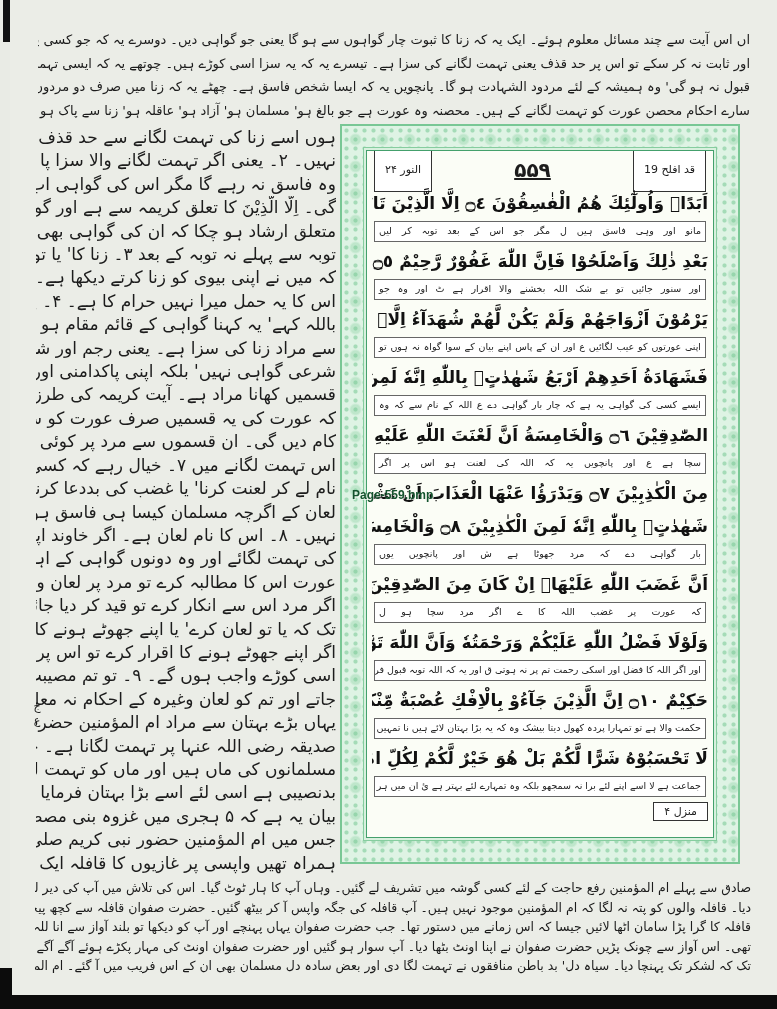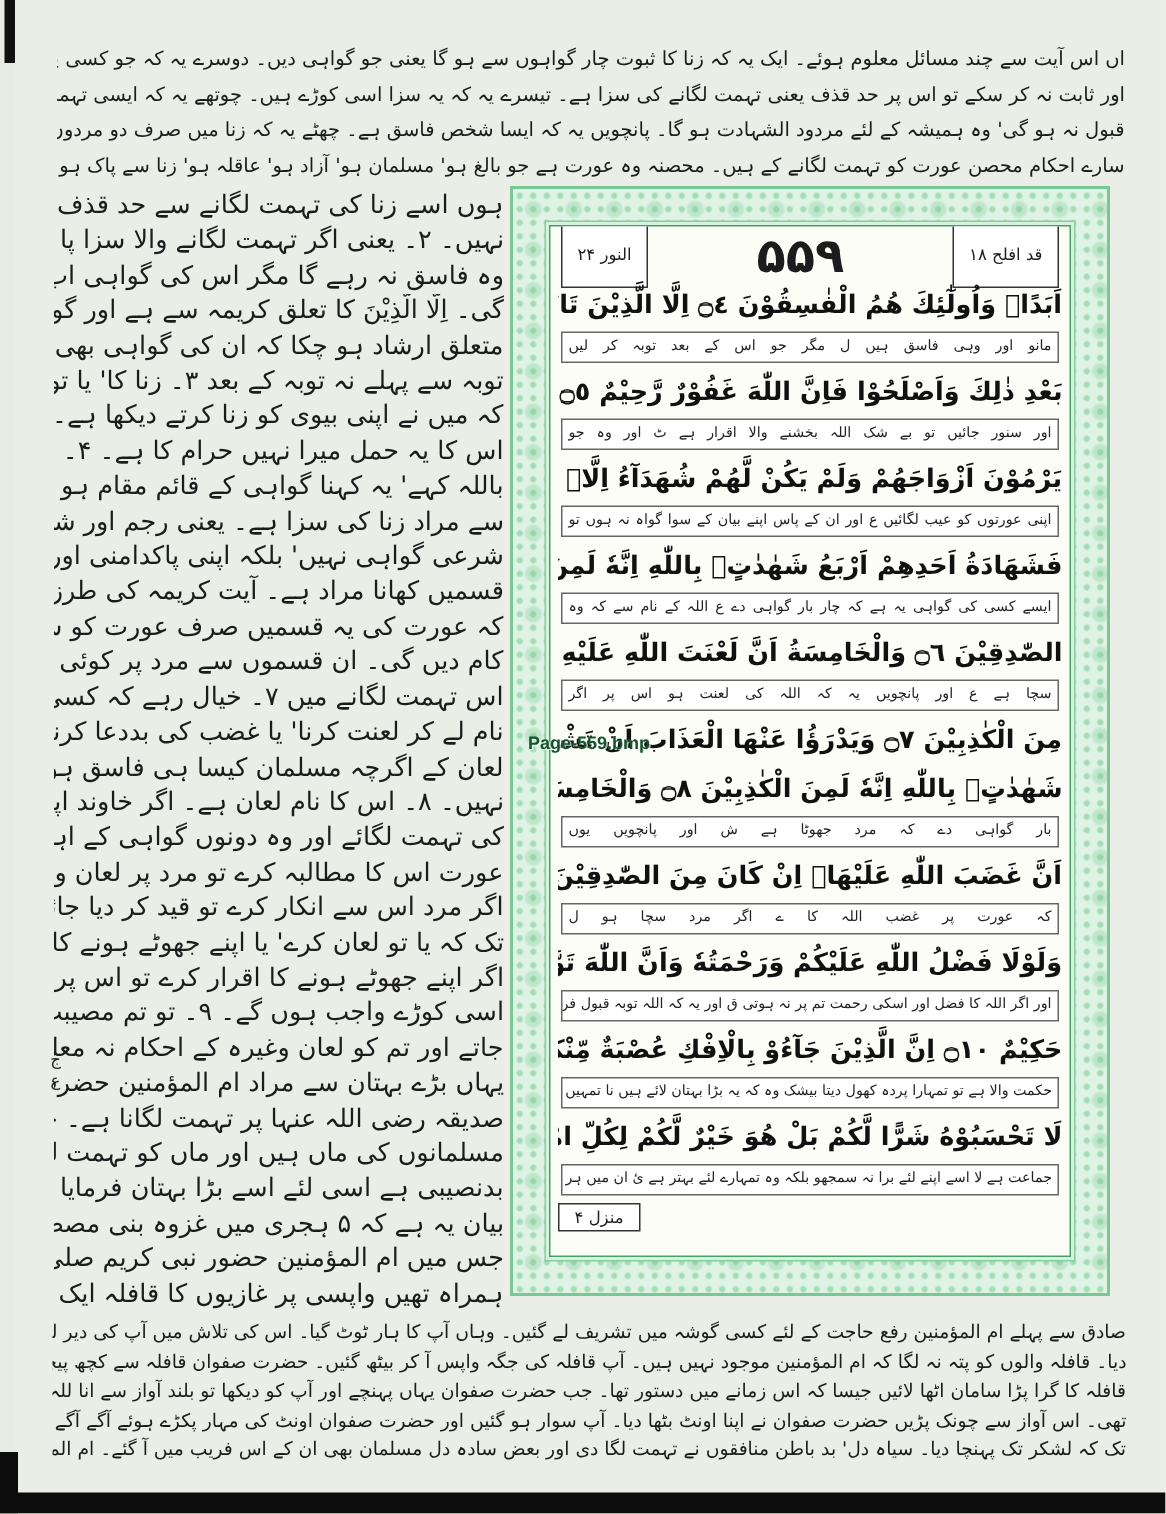--- a/index.html
+++ b/index.html
@@ -68,38 +68,38 @@
   }
   .qb-header{
     display:flex;align-items:center;justify-content:space-between;
     height:30px;margin:0 2px 2px 2px;
   }
   .hdr-box{
     border:1px solid #333;background:#fff;
     font-size:11px;line-height:16px;padding:13px 10px;white-space:nowrap;
   }
   .hdr-num{
-    font-size:32px;font-weight:bold;line-height:26px;letter-spacing:1px;
+    font-size:20px;font-weight:bold;line-height:26px;letter-spacing:1px;text-decoration:underline;
   }
   .arabic-line{
     font-weight:bold;font-size:17px;line-height:33px;height:33px;
     white-space:nowrap;overflow:hidden;
     text-align:justify;text-align-last:justify;direction:rtl;
     color:#111;
   }
   .urdu-strip{
     border:1px solid #666;background:#fff;
     font-size:9.5px;line-height:17px;height:21px;box-sizing:border-box;
     padding:0 4px;margin:1px 2px 3px 2px;
     white-space:nowrap;overflow:hidden;
     text-align:justify;text-align-last:justify;direction:rtl;
     color:#222;
   }
   .qb-footer{
-    text-align:left;margin-top:2px;
+    text-align:right;margin-top:2px;
   }
   .manzil-box{
     display:inline-block;border:1px solid #333;background:#fff;
     font-size:11px;line-height:15px;padding:1px 10px;
   }
 
   
   .file-label{
     position:absolute;left:352px;top:488px;z-index:20;
     font-family:"Liberation Sans",sans-serif;
@@ -158,21 +158,21 @@
   </div>
 
 <div class="margin-note">
   <div>ج</div>
   <div>ع</div>
 </div>
 
 <div class="quran-box">
   <div class="qb-inner">
     <div class="qb-header">
-      <span class="hdr-box">قد افلح ۱۸</span>
+      <span class="hdr-box">قد افلح 19</span>
       <span class="hdr-num">۵۵۹</span>
       <span class="hdr-box">النور ۲۴</span>
     </div>
     <div id="verses">
         <div class="arabic-line">اَبَدًاۚ وَاُولٰٓئِكَ هُمُ الْفٰسِقُوْنَ ۝٤ اِلَّا الَّذِيْنَ تَابُوْا مِنْۢ</div>
         <div class="urdu-strip">مانو اور وہی فاسق ہیں ل مگر جو اس کے بعد توبہ کر لیں</div>
         <div class="arabic-line">بَعْدِ ذٰلِكَ وَاَصْلَحُوْا فَاِنَّ اللّٰهَ غَفُوْرٌ رَّحِيْمٌ ۝٥ وَالَّذِيْنَ</div>
         <div class="urdu-strip">اور سنور جائیں تو بے شک اللہ بخشنے والا اقرار ہے ٹ اور وہ جو</div>
         <div class="arabic-line">يَرْمُوْنَ اَزْوَاجَهُمْ وَلَمْ يَكُنْ لَّهُمْ شُهَدَآءُ اِلَّاۤ اَنْفُسُهُمْ</div>
         <div class="urdu-strip">اپنی عورتوں کو عیب لگائیں ع اور ان کے پاس اپنے بیان کے سوا گواہ نہ ہوں تو</div>

